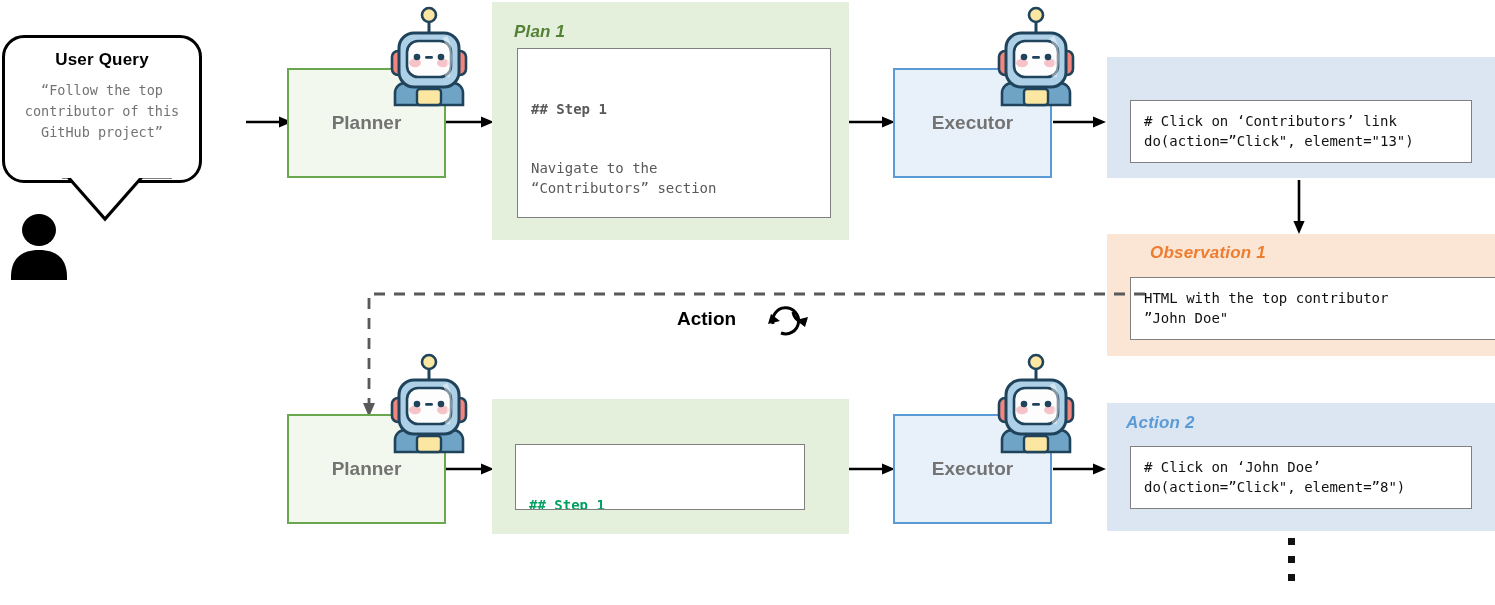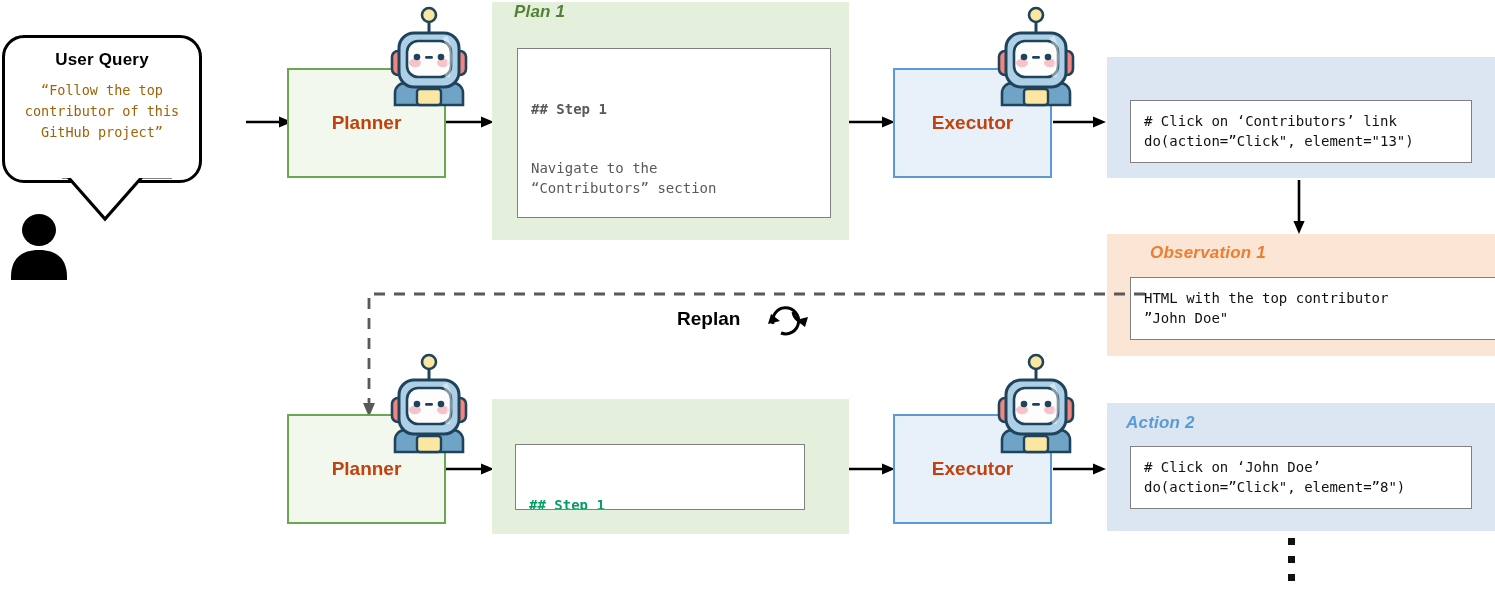--- a/index.html
+++ b/index.html
@@ -34,36 +34,36 @@
     font-size: 17px;
     color: #000;
     margin-top: 12px;
     letter-spacing: .2px;
   }
   .bubble-text {
     text-align: center;
     font-family: "DejaVu Sans Mono", "Liberation Mono", monospace;
     font-size: 13.5px;
     line-height: 1.55;
-    color: #a16207;
+    color: #737373;
     margin-top: 10px;
     padding: 0 14px;
   }
   .bubble-tail { left: 60px; top: 175px; z-index: 6; }
   .person { left: 8px; top: 212px; z-index: 4; }
 
   
   .agentbox {
     box-sizing: border-box;
     display: flex;
     align-items: center;
     justify-content: center;
     font-weight: bold;
     font-size: 19px;
-    color: #c2410c;
+    color: #737373;
   }
   .agentbox.planner {
     background: #f2f8ee;
     border: 2.5px solid #6aa84f;
   }
   .agentbox.executor {
     background: #e8f1fa;
     border: 2.5px solid #5b9bd5;
   }
   .robot { z-index: 9; }
@@ -185,21 +185,21 @@
       <ellipse cx="58" cy="58" rx="6" ry="4.2" fill="#f4b8c0" opacity="0.85"></ellipse>
       <circle cx="32" cy="52" r="3.3" fill="#20435c"></circle>
       <circle cx="56" cy="52" r="3.3" fill="#20435c"></circle>
       <rect x="40" y="51" width="8" height="2.8" rx="1.4" fill="#20435c"></rect>
 
       <path d="M60 32 q8 16 2 40" fill="none" stroke="#ffffff" stroke-width="5" opacity="0.45"></path>
     </svg>
   </div>
 
   <div class="abs panel plan" style="left:492px; top:2px; width:357px; height:238px;">
-    <div class="panel-title t-plan" style="margin:0 0 0 22px;">Plan 1</div>
+    <div class="panel-title t-plan" style="margin:20px 0 0 22px;">Plan 1</div>
     <div class="codebox" style="position:absolute; left:25px; top:46px; width:314px; height:170px;">
       <div class="c-grey bold">## Step 1</div>
       <div class="c-grey">Navigate to the
 “Contributors” section</div>
       
       
       
     </div>
   </div>
 
@@ -243,21 +243,21 @@
 ”John Doe"</div>
   </div>
 
   <div class="abs" style="left:355px; top:285px;">
     <svg width="790" height="140" viewBox="0 0 790 140">
       <path d="M790 9 L14 9 L14 118" fill="none" stroke="#595959" stroke-width="2.8" stroke-dasharray="11 9" stroke-linecap="butt"></path>
       <polygon points="14,132 8,118 20,118" fill="#595959"></polygon>
     </svg>
   </div>
 
-  <div class="abs replan-label" style="left:677px; top:308px;">Replan</div>
+  <div class="abs replan-label" style="left:677px; top:308px;">Action</div>
   <div class="abs" style="left:765px; top:300px;">
     <svg width="44" height="40" viewBox="0 0 44 40">
       <path d="M8 24 A13 13 0 1 1 16 33" fill="none" stroke="#000" stroke-width="3"></path>
       <polygon points="6,14 15,21 3,24" fill="#000"></polygon>
       <path d="M36 22 A13 13 0 0 1 28 12" fill="none" stroke="#000" stroke-width="3"></path>
       <polygon points="40,27 31,20 43,17" fill="#000"></polygon>
     </svg>
   </div>
 
   <div class="abs" style="left:444px; top:455px;">

